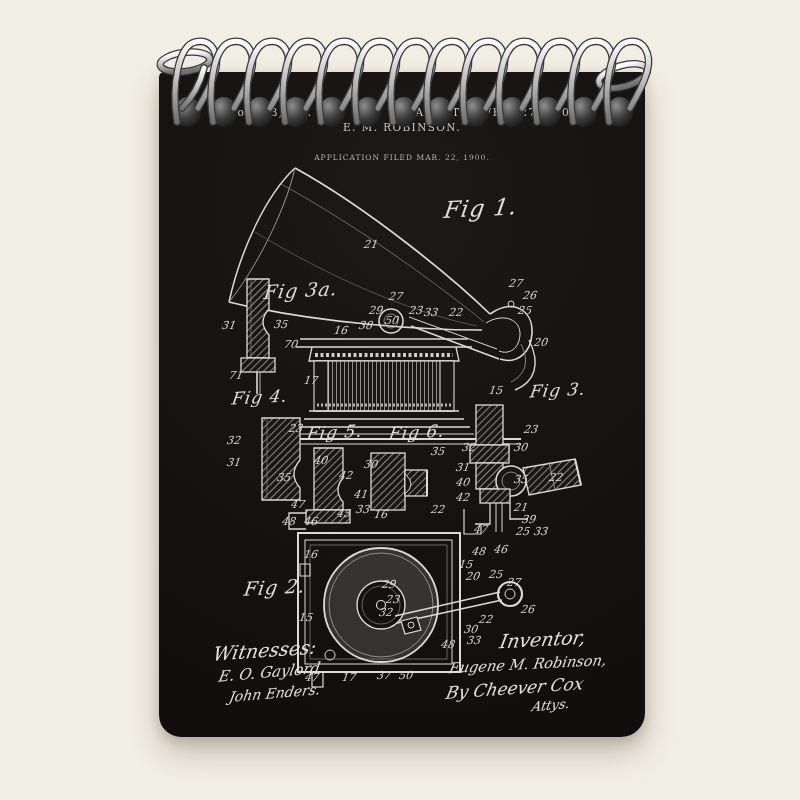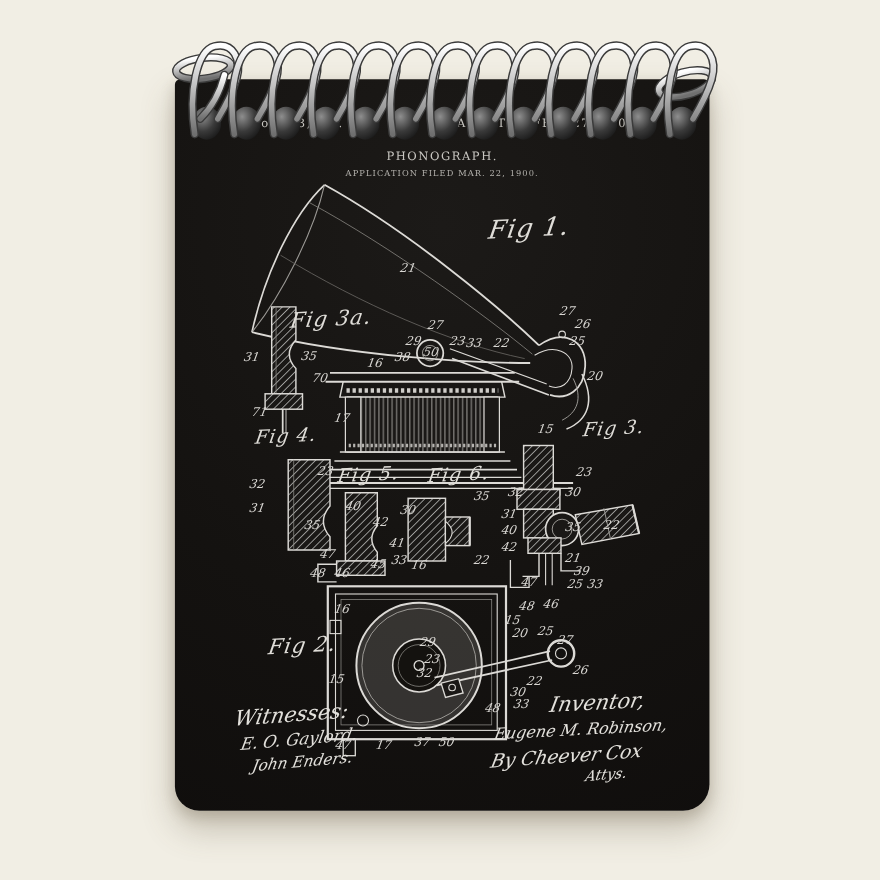--- a/index.html
+++ b/index.html
@@ -36,21 +36,21 @@
 </style>
 </head>
 <body>
 
 <div class="stage">
 
   <div class="notepad">
 
     <div class="hdr hdr-left">No. 813,670.</div>
     <div class="hdr hdr-right">PATENTED FEB. 27, 1906.</div>
-    <div class="hdr hdr-center hdr-title">PHONOGRAPH.</div>
+    <div class="hdr hdr-center hdr-author">E. M. ROBINSON.</div>
     <div class="hdr hdr-center hdr-app">APPLICATION FILED MAR. 22, 1900.</div>
 
     <svg class="art" viewBox="0 0 486 665">
       <defs>
         <pattern id="hatch" width="5" height="5" patternUnits="userSpaceOnUse" patternTransform="rotate(45)">
           <rect width="5" height="5" fill="#1a1816"></rect>
           <line x1="0" y1="0" x2="0" y2="5" stroke="#c6c6c4" stroke-width="1.3"></line>
         </pattern>
         <pattern id="vlines" width="4" height="6" patternUnits="userSpaceOnUse">
           <rect width="4" height="6" fill="#1a1816"></rect>

